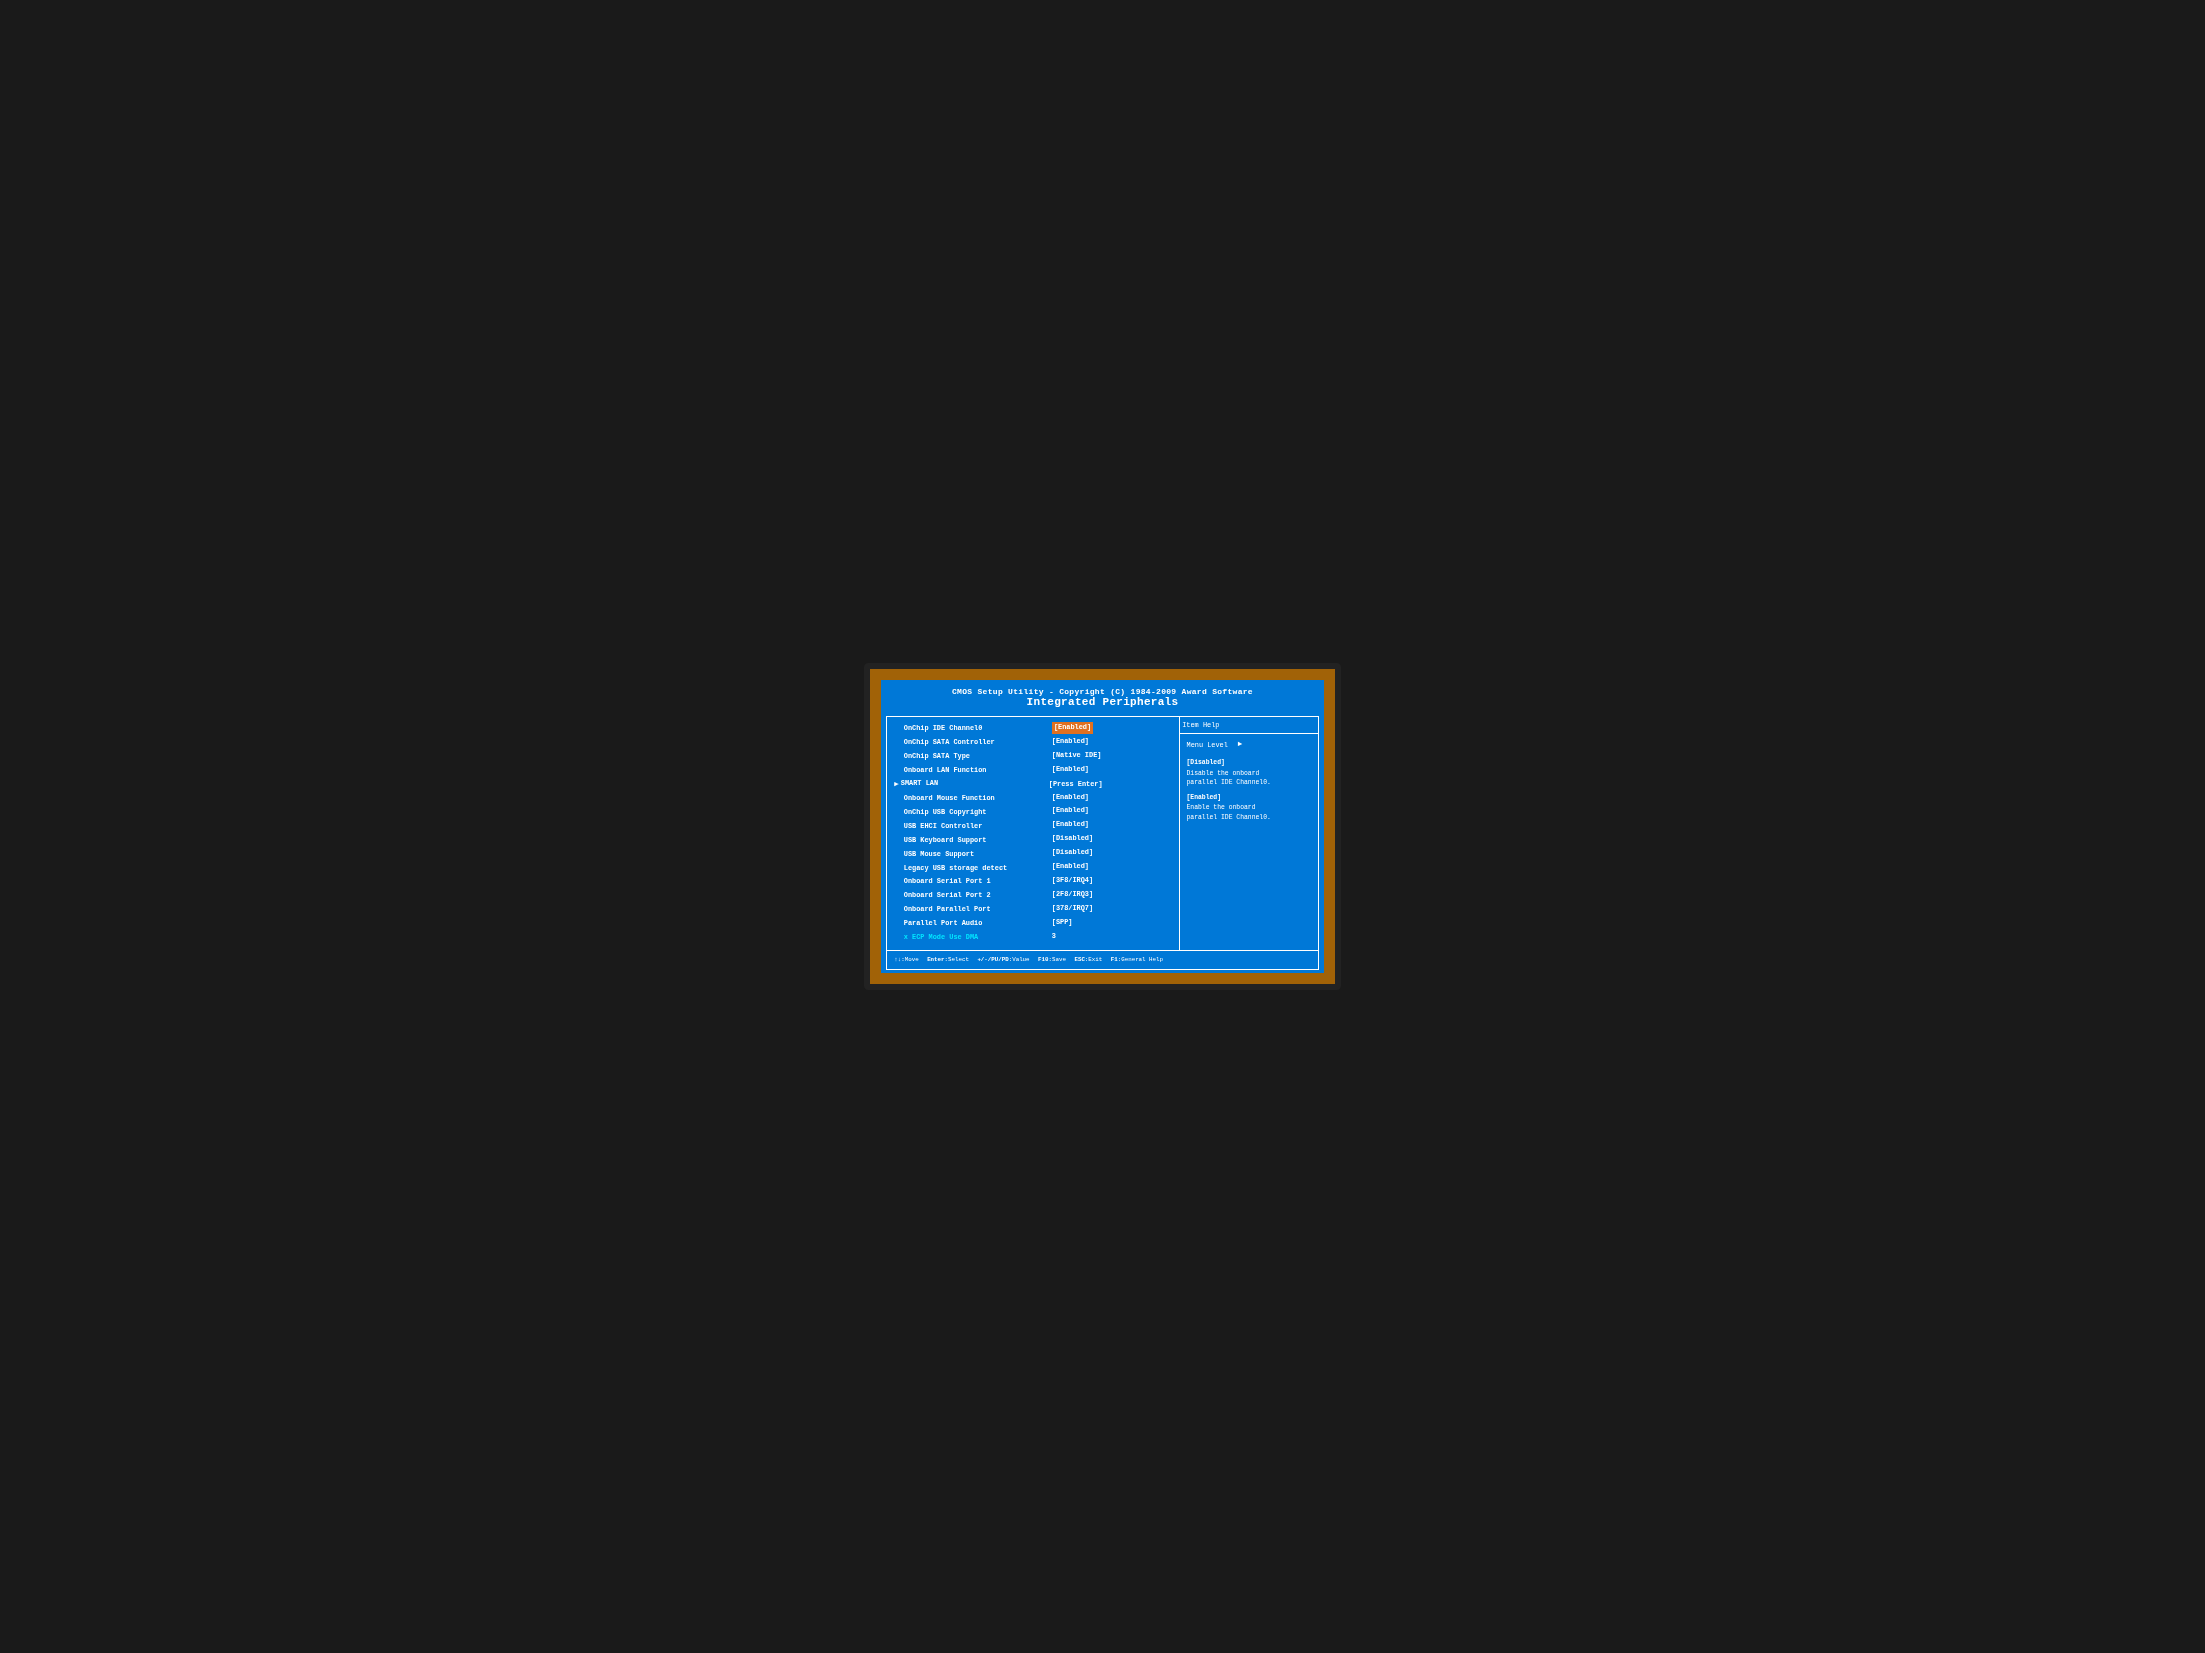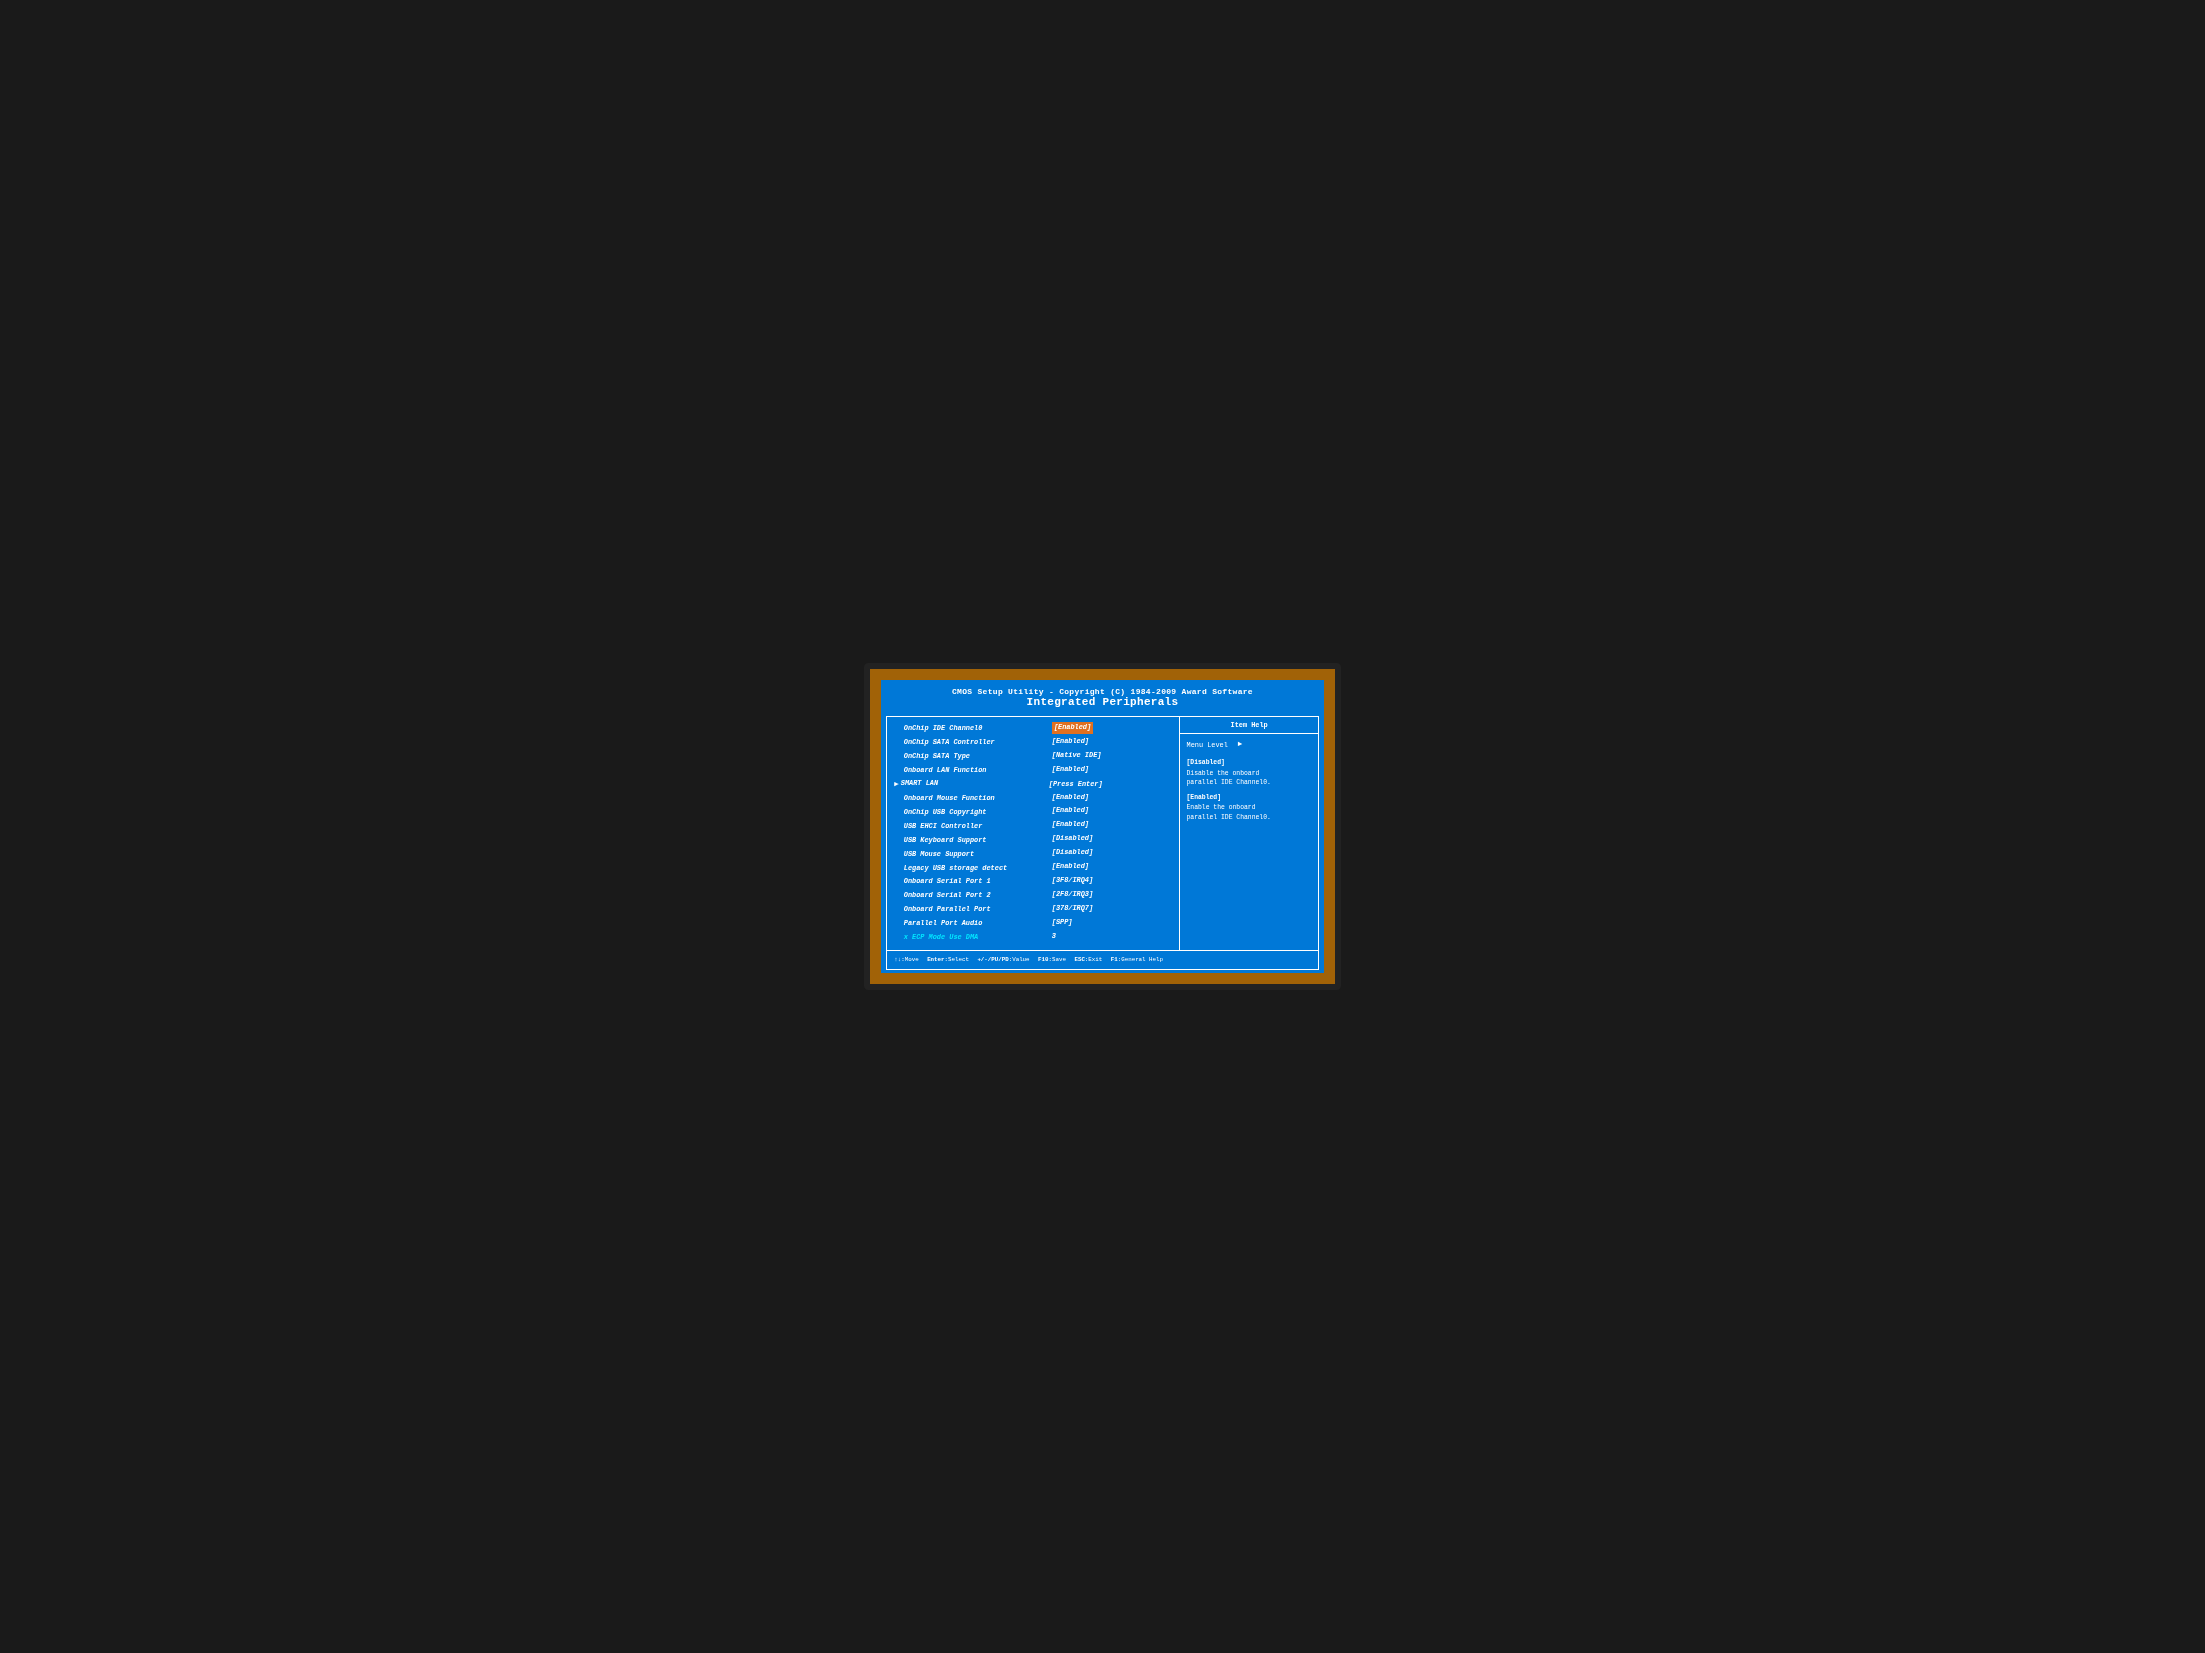--- a/index.html
+++ b/index.html
@@ -57,22 +57,22 @@
 
     .right-panel {
       width: 138px;
       padding: 0;
     }
 
     .item-help-header {
       background: #0078d7;
       color: #fff;
       font-size: 6.9px;
-      font-weight: bold;
-      text-align: center;
+      font-weight: normal;
+      text-align: left;
       padding: 4.2px 2.1px;
       border-bottom: 1.1px solid #fff;
     }
 
     .item-help-body {
       padding: 5.3px 6.4px;
       color: #fff;
       font-size: 6.4px;
       line-height: 1.6;
     }
@@ -109,21 +109,20 @@
       font-size: 6.4px;
       line-height: 1.5;
     }
 
     .bios-row {
       display: flex;
       align-items: baseline;
       margin-bottom: 1.1px;
       font-size: 6.9px;
       line-height: 1.7;
-      font-style: italic;
     }
 
     .bios-row .label {
       color: #fff;
       min-width: 148px;
       font-weight: bold;
     }
 
     .bios-row .label.cyan {
       color: #00e5ff;

